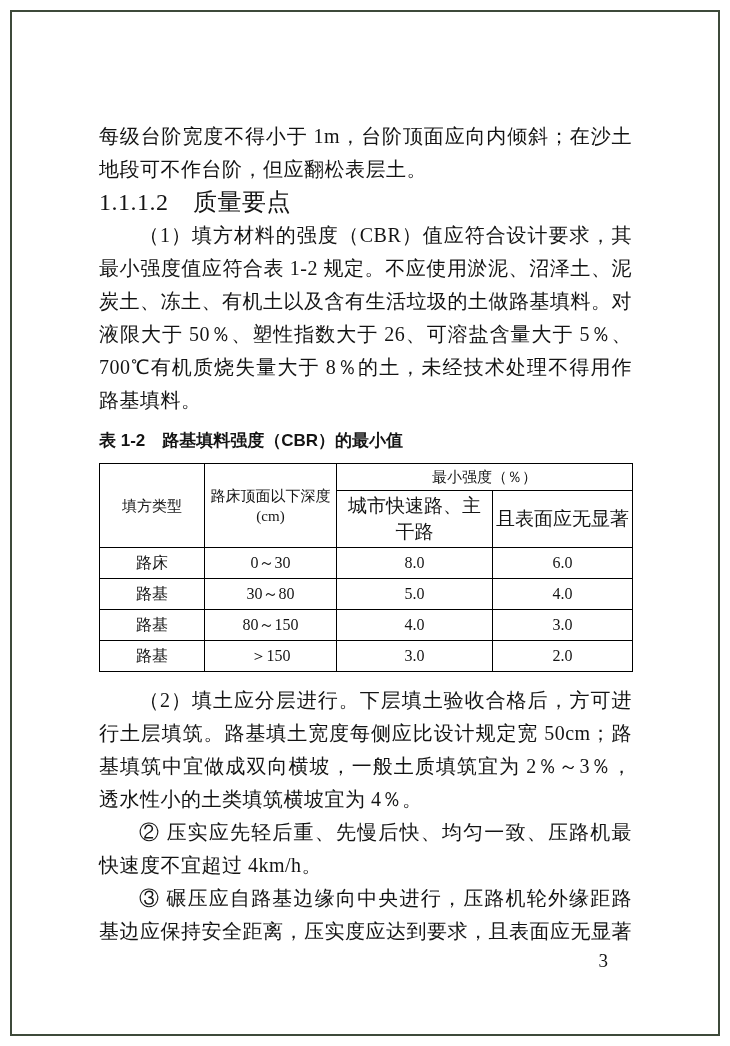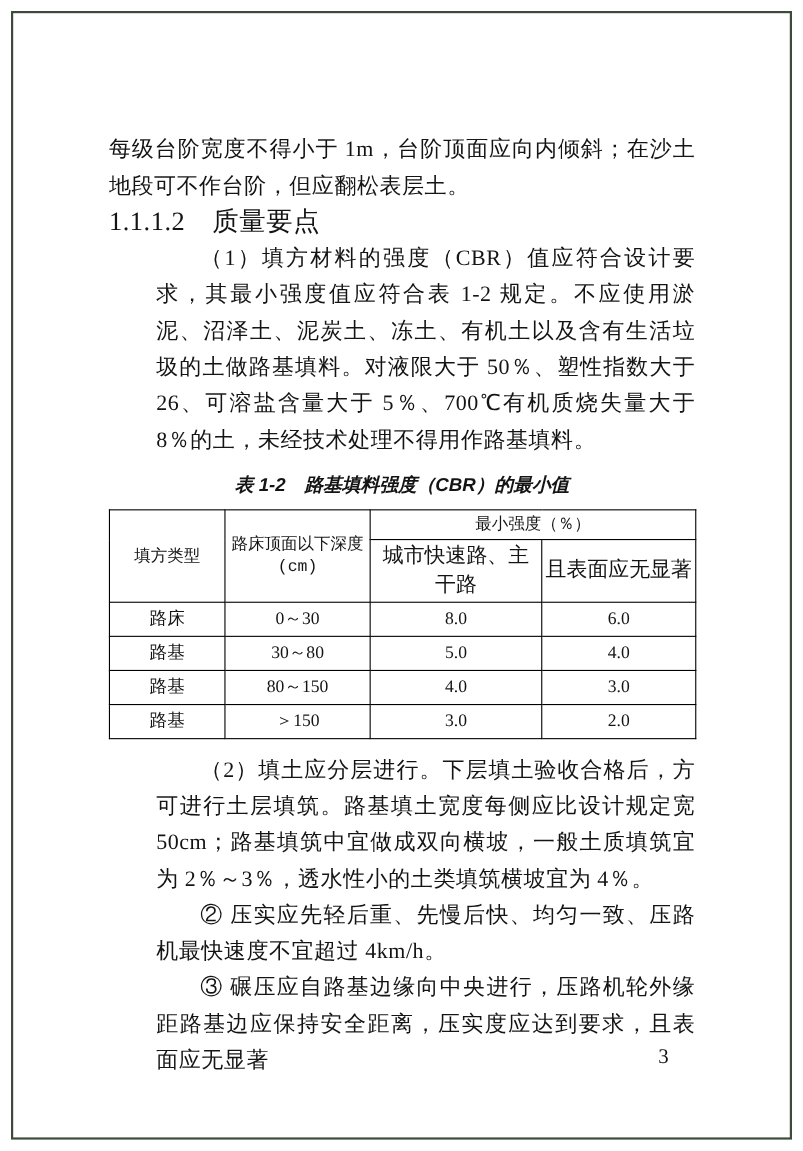--- a/index.html
+++ b/index.html
@@ -26,53 +26,52 @@
     width: 533px;
   }
   p.para {
     margin: 0;
     font-size: 20px;
     line-height: 33px;
     text-align: justify;
     letter-spacing: 0.5px;
     font-family: Liberation Serif, serif;
   }
-  p.indent { text-indent: 2em; margin-left: 43px; }
+  p.indent { text-indent: 2em; }
   .heading-line {
     margin: 0;
     font-size: 24px;
     line-height: 33px;
     letter-spacing: 0.5px;
   }
   .table-caption {
     font-weight: bold;
-    text-align: center;
+    text-align: left;
     font-size: 17px;
     line-height: 24px;
     margin: 12px 0 10px 0;
     font-family: "Liberation Sans", "DejaVu Sans", sans-serif;
-    font-style: italic;
   }
   table.cbr-table {
     width: 100%;
     border-collapse: collapse;
     table-layout: fixed;
     font-size: 16px;
     margin-bottom: 12px;
   }
   table.cbr-table td {
     border: 1px solid #000000;
     text-align: center;
     vertical-align: middle;
     padding: 2px 2px;
     line-height: 26px;
   }
   table.cbr-table .hdr { font-size: 15px; line-height: 20px; padding: 3px 2px; }
   table.cbr-table .sub-hdr { font-size: 19px; line-height: 26px; }
-  .two-line span { display: block; font-family: Liberation Mono, monospace; }
+  .two-line span { display: block; }
   .page-number {
     position: absolute;
     top: 950px;
     right: 122px;
     font-size: 19px;
   }
   .col-type  { width: 105px; }
   .col-depth { width: 132px; }
   .col-fast  { width: 156px; }
   .col-other { width: 140px; }

